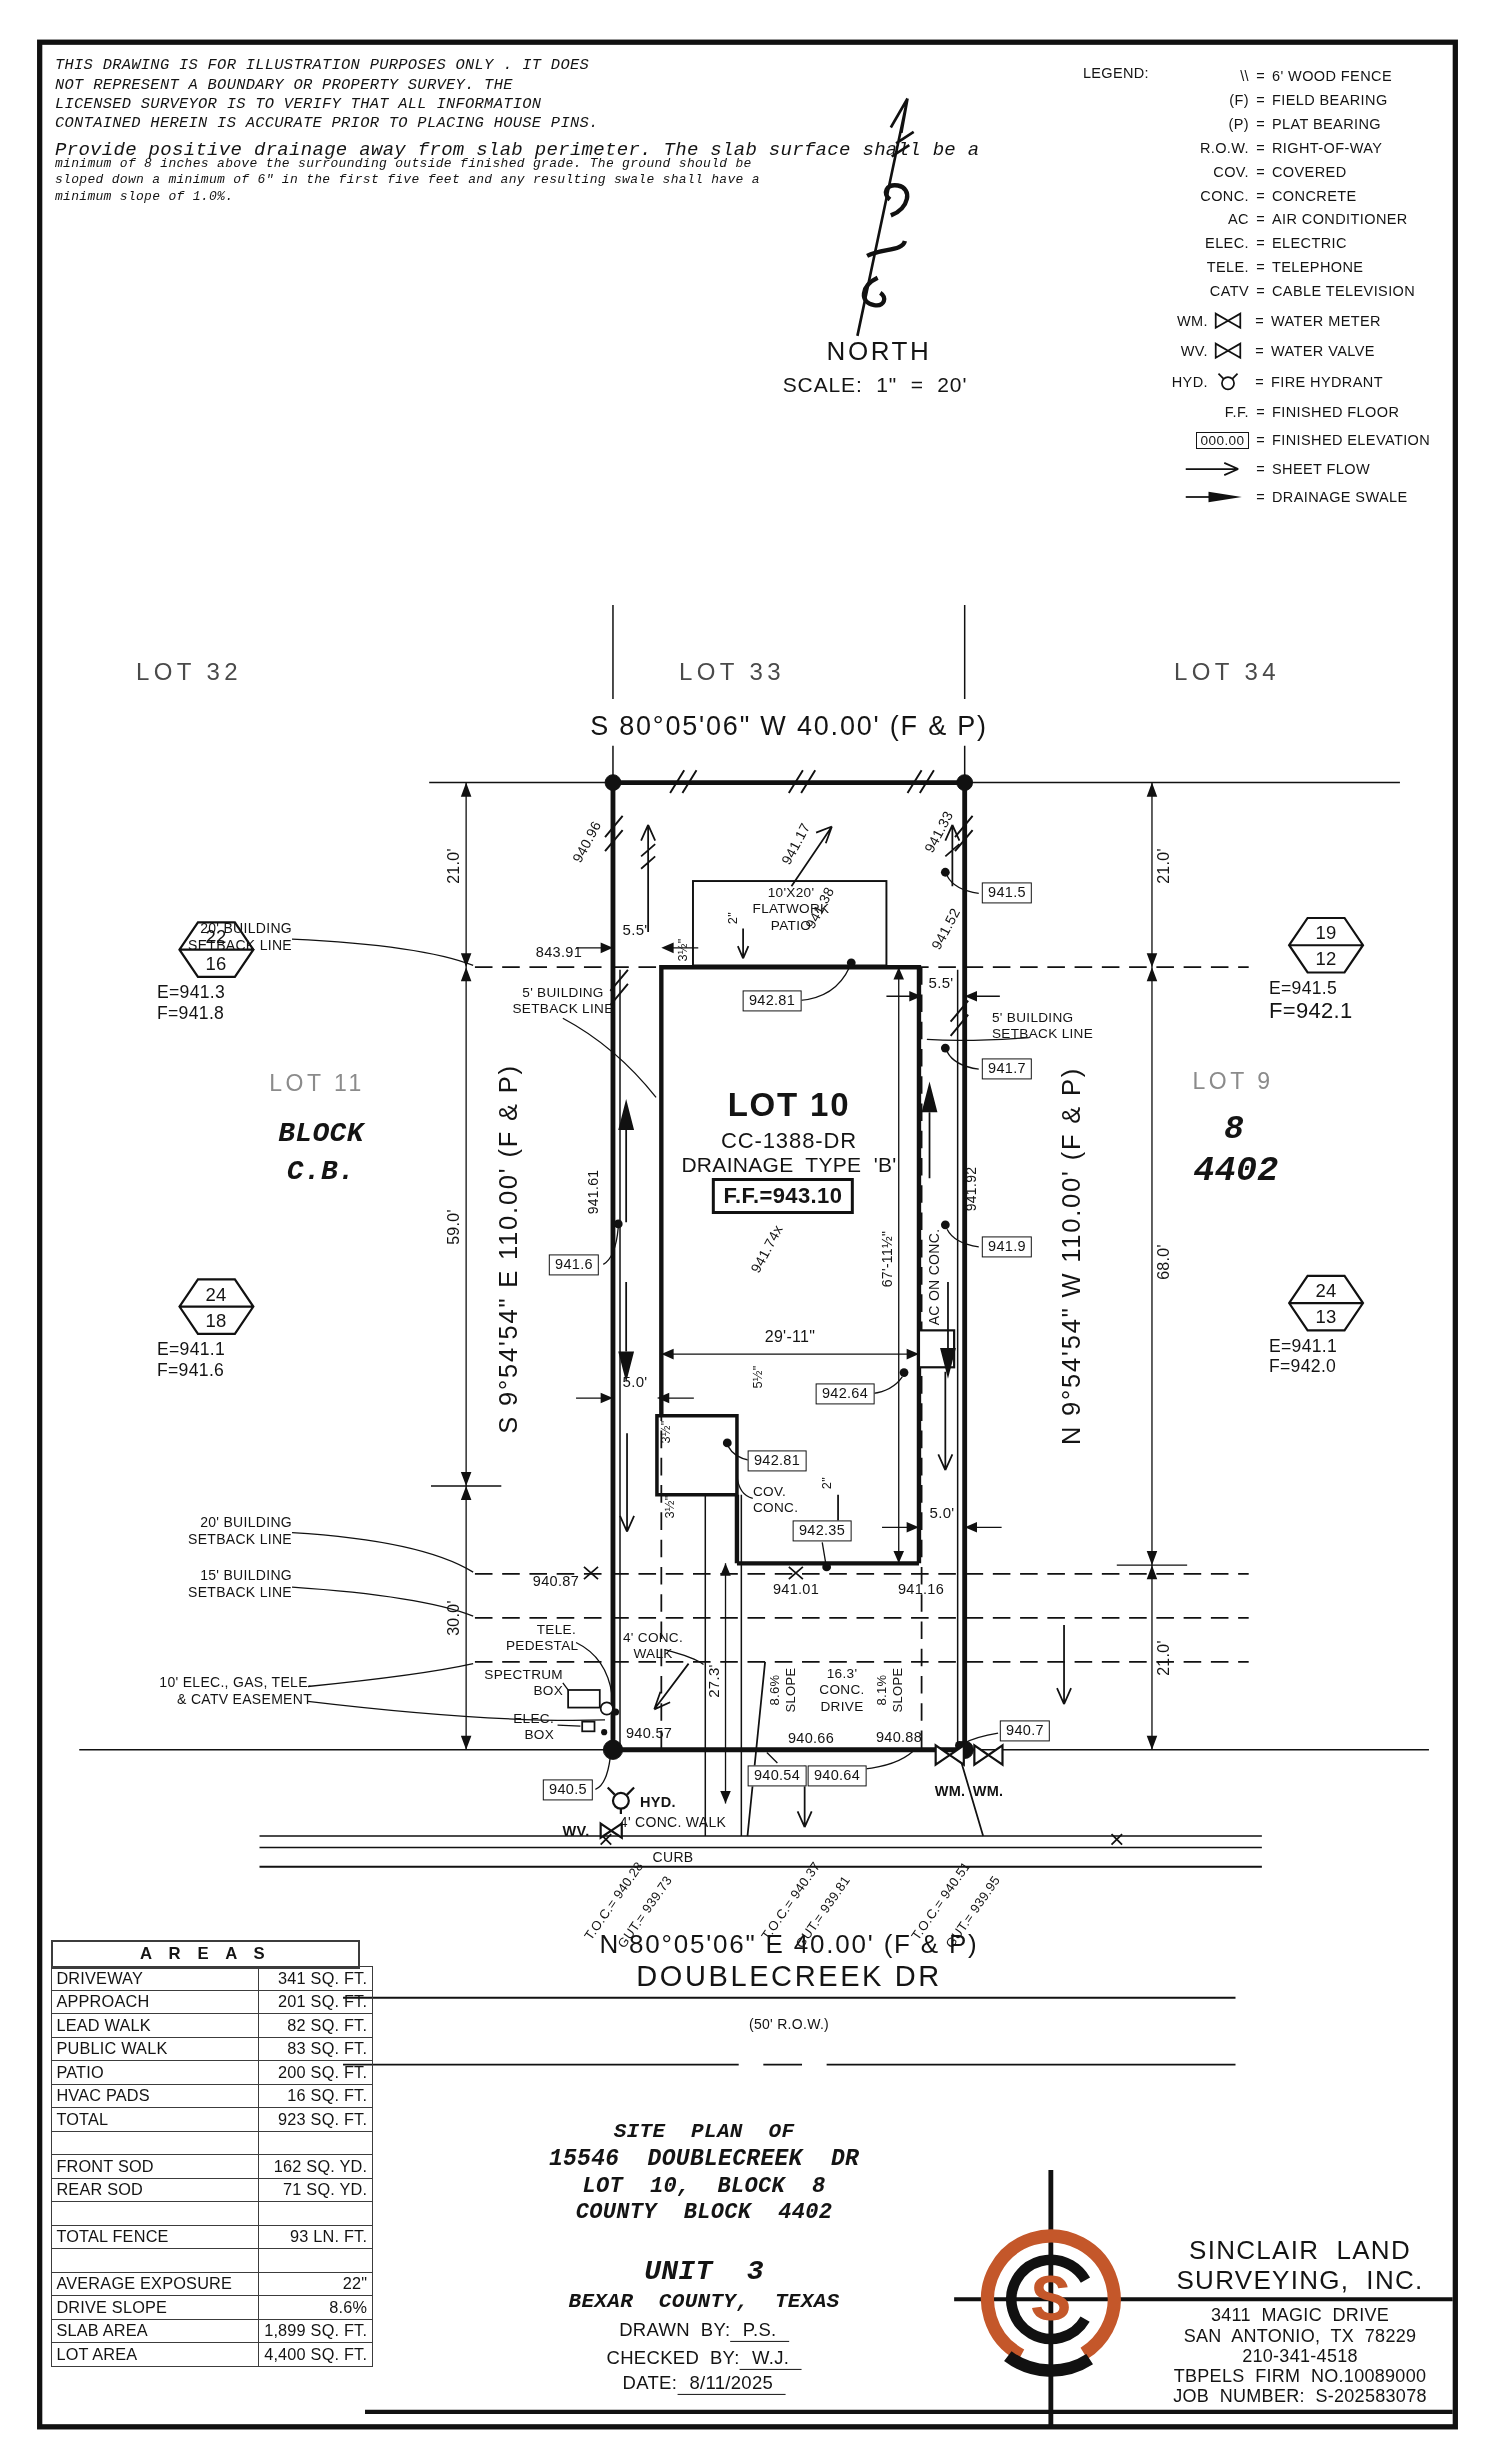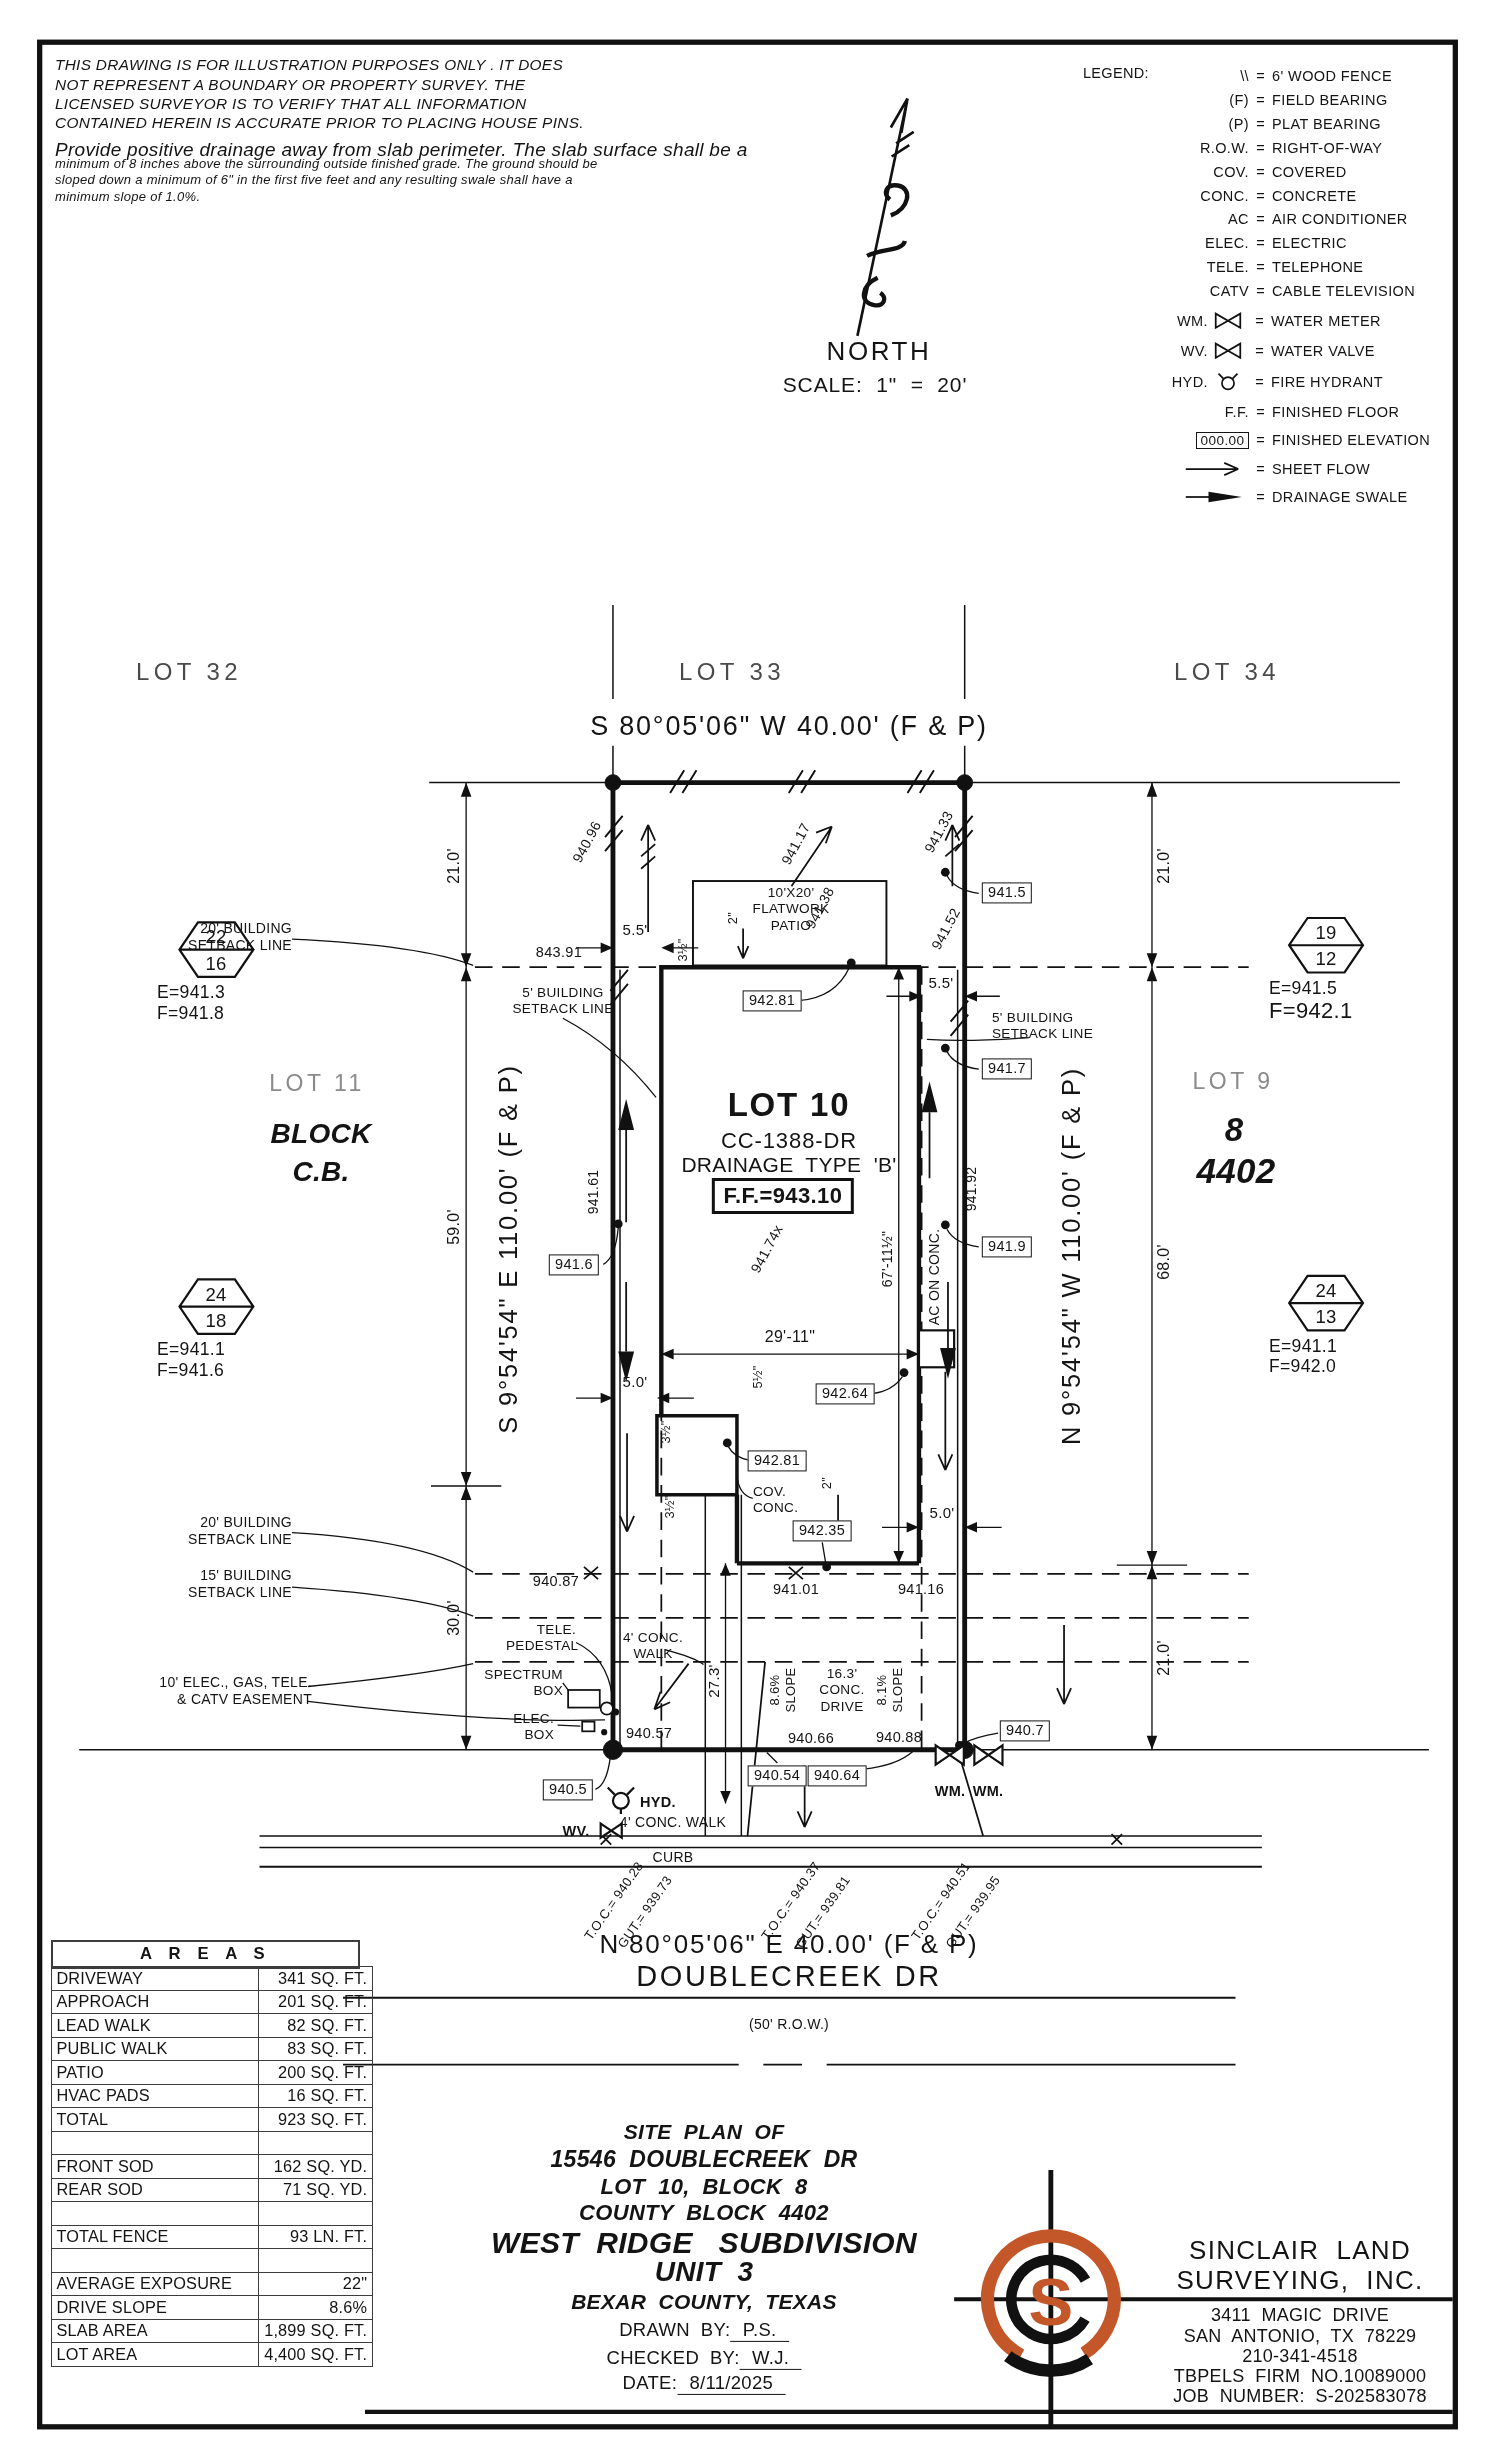--- a/index.html
+++ b/index.html
@@ -8,21 +8,21 @@
   svg.lw{position:absolute;left:0;top:0}
   .t{position:absolute;white-space:pre;color:#141414;
      font:14.5px/1.2 "Liberation Sans",sans-serif;letter-spacing:0.3px}
   .cx{transform:translateX(-50%)}
   .cc{transform:translate(-50%,-50%)}
   .r90{transform:translate(-50%,-50%) rotate(-90deg)}
   .r62{transform:translate(-50%,-50%) rotate(-62deg)}
   .r55{transform:translate(-50%,-50%) rotate(-55deg)}
   .tc{text-align:center}.tr{text-align:right}
   .bld{font-weight:700}.it{font-style:italic}
-  .ser{font-family:Liberation Sans, sans-serif}
+  .ser{font-family:Liberation Mono, monospace}
   .box{border:1.9px solid #141414;padding:0.9px 5.3px;background:#fff;display:inline-block;font-size:14.5px}
   .ffbox{border:3.5px solid #111;padding:1.8px 8.8px;background:#fff;display:inline-block;
          font-size:22px;font-weight:700;letter-spacing:0.4px}
   .lg{position:absolute;left:1143px;display:flex;align-items:center;height:21px}
   .lg .sym{display:inline-block;text-align:right;font-size:14.5px;letter-spacing:0.4px}
   .lg .icon{display:inline-flex;justify-content:center;align-items:center;width:40px}
   .lg .eq{display:inline-block;width:23px;text-align:center;font-size:14.5px}
   .lg .def{font-size:14.5px;letter-spacing:0.4px}
   .bsym{border:1.6px solid #141414;padding:0 3.5px;font-size:13.6px}
   #areas-title{position:absolute;left:51px;top:1940px;width:305px;height:24.6px;border:2.2px solid #3c3c3c;
@@ -518,21 +518,20 @@
           <td class="l">LOT AREA</td>
           <td class="v">4,400 SQ. FT.</td>
         </tr>
 </tbody>
     </table>
 
 <div class="t cc ser it bld" style="left:704px;top:2132px;font-size:21px">SITE  PLAN  OF</div>
 <div class="t cc ser it bld" style="left:704px;top:2160px;font-size:23px">15546  DOUBLECREEK  DR</div>
 <div class="t cc ser it bld" style="left:704px;top:2187px;font-size:22px">LOT  10,  BLOCK  8</div>
 <div class="t cc ser it bld" style="left:704px;top:2213px;font-size:22px">COUNTY  BLOCK  4402</div>
-<div class="t cc ser it bld" style="left:704px;top:2243px;font-size:30px">WEST  RIDGE   SUBDIVISION</div>
 <div class="t cc ser it bld" style="left:704px;top:2272px;font-size:28px">UNIT  3</div>
 <div class="t cc ser it bld" style="left:704px;top:2302px;font-size:21px">BEXAR  COUNTY,  TEXAS</div>
 <div class="t cc" style="left:704px;top:2330px;font-size:18.5px"><span>DRAWN  BY:</span><span class="ul">P.S.</span></div>
 <div class="t cc" style="left:704px;top:2358px;font-size:18.5px"><span>CHECKED  BY:</span><span class="ul">W.J.</span></div>
 <div class="t cc" style="left:704px;top:2383px;font-size:18.5px"><span>DATE:</span><span class="ul">8/11/2025</span></div>
 
 <div class="t cc ser bld" style="left:1051px;top:2302px;font-size:67px;color:#C4572A">S</div>
 <div class="t cc" style="left:1300px;top:2251px;font-size:26px;letter-spacing:1.3px">SINCLAIR  LAND</div>
 <div class="t cc" style="left:1300px;top:2281px;font-size:26px;letter-spacing:1.3px">SURVEYING,  INC.</div>
 <div class="t cc" style="left:1300px;top:2316px;font-size:18px">3411  MAGIC  DRIVE</div>

